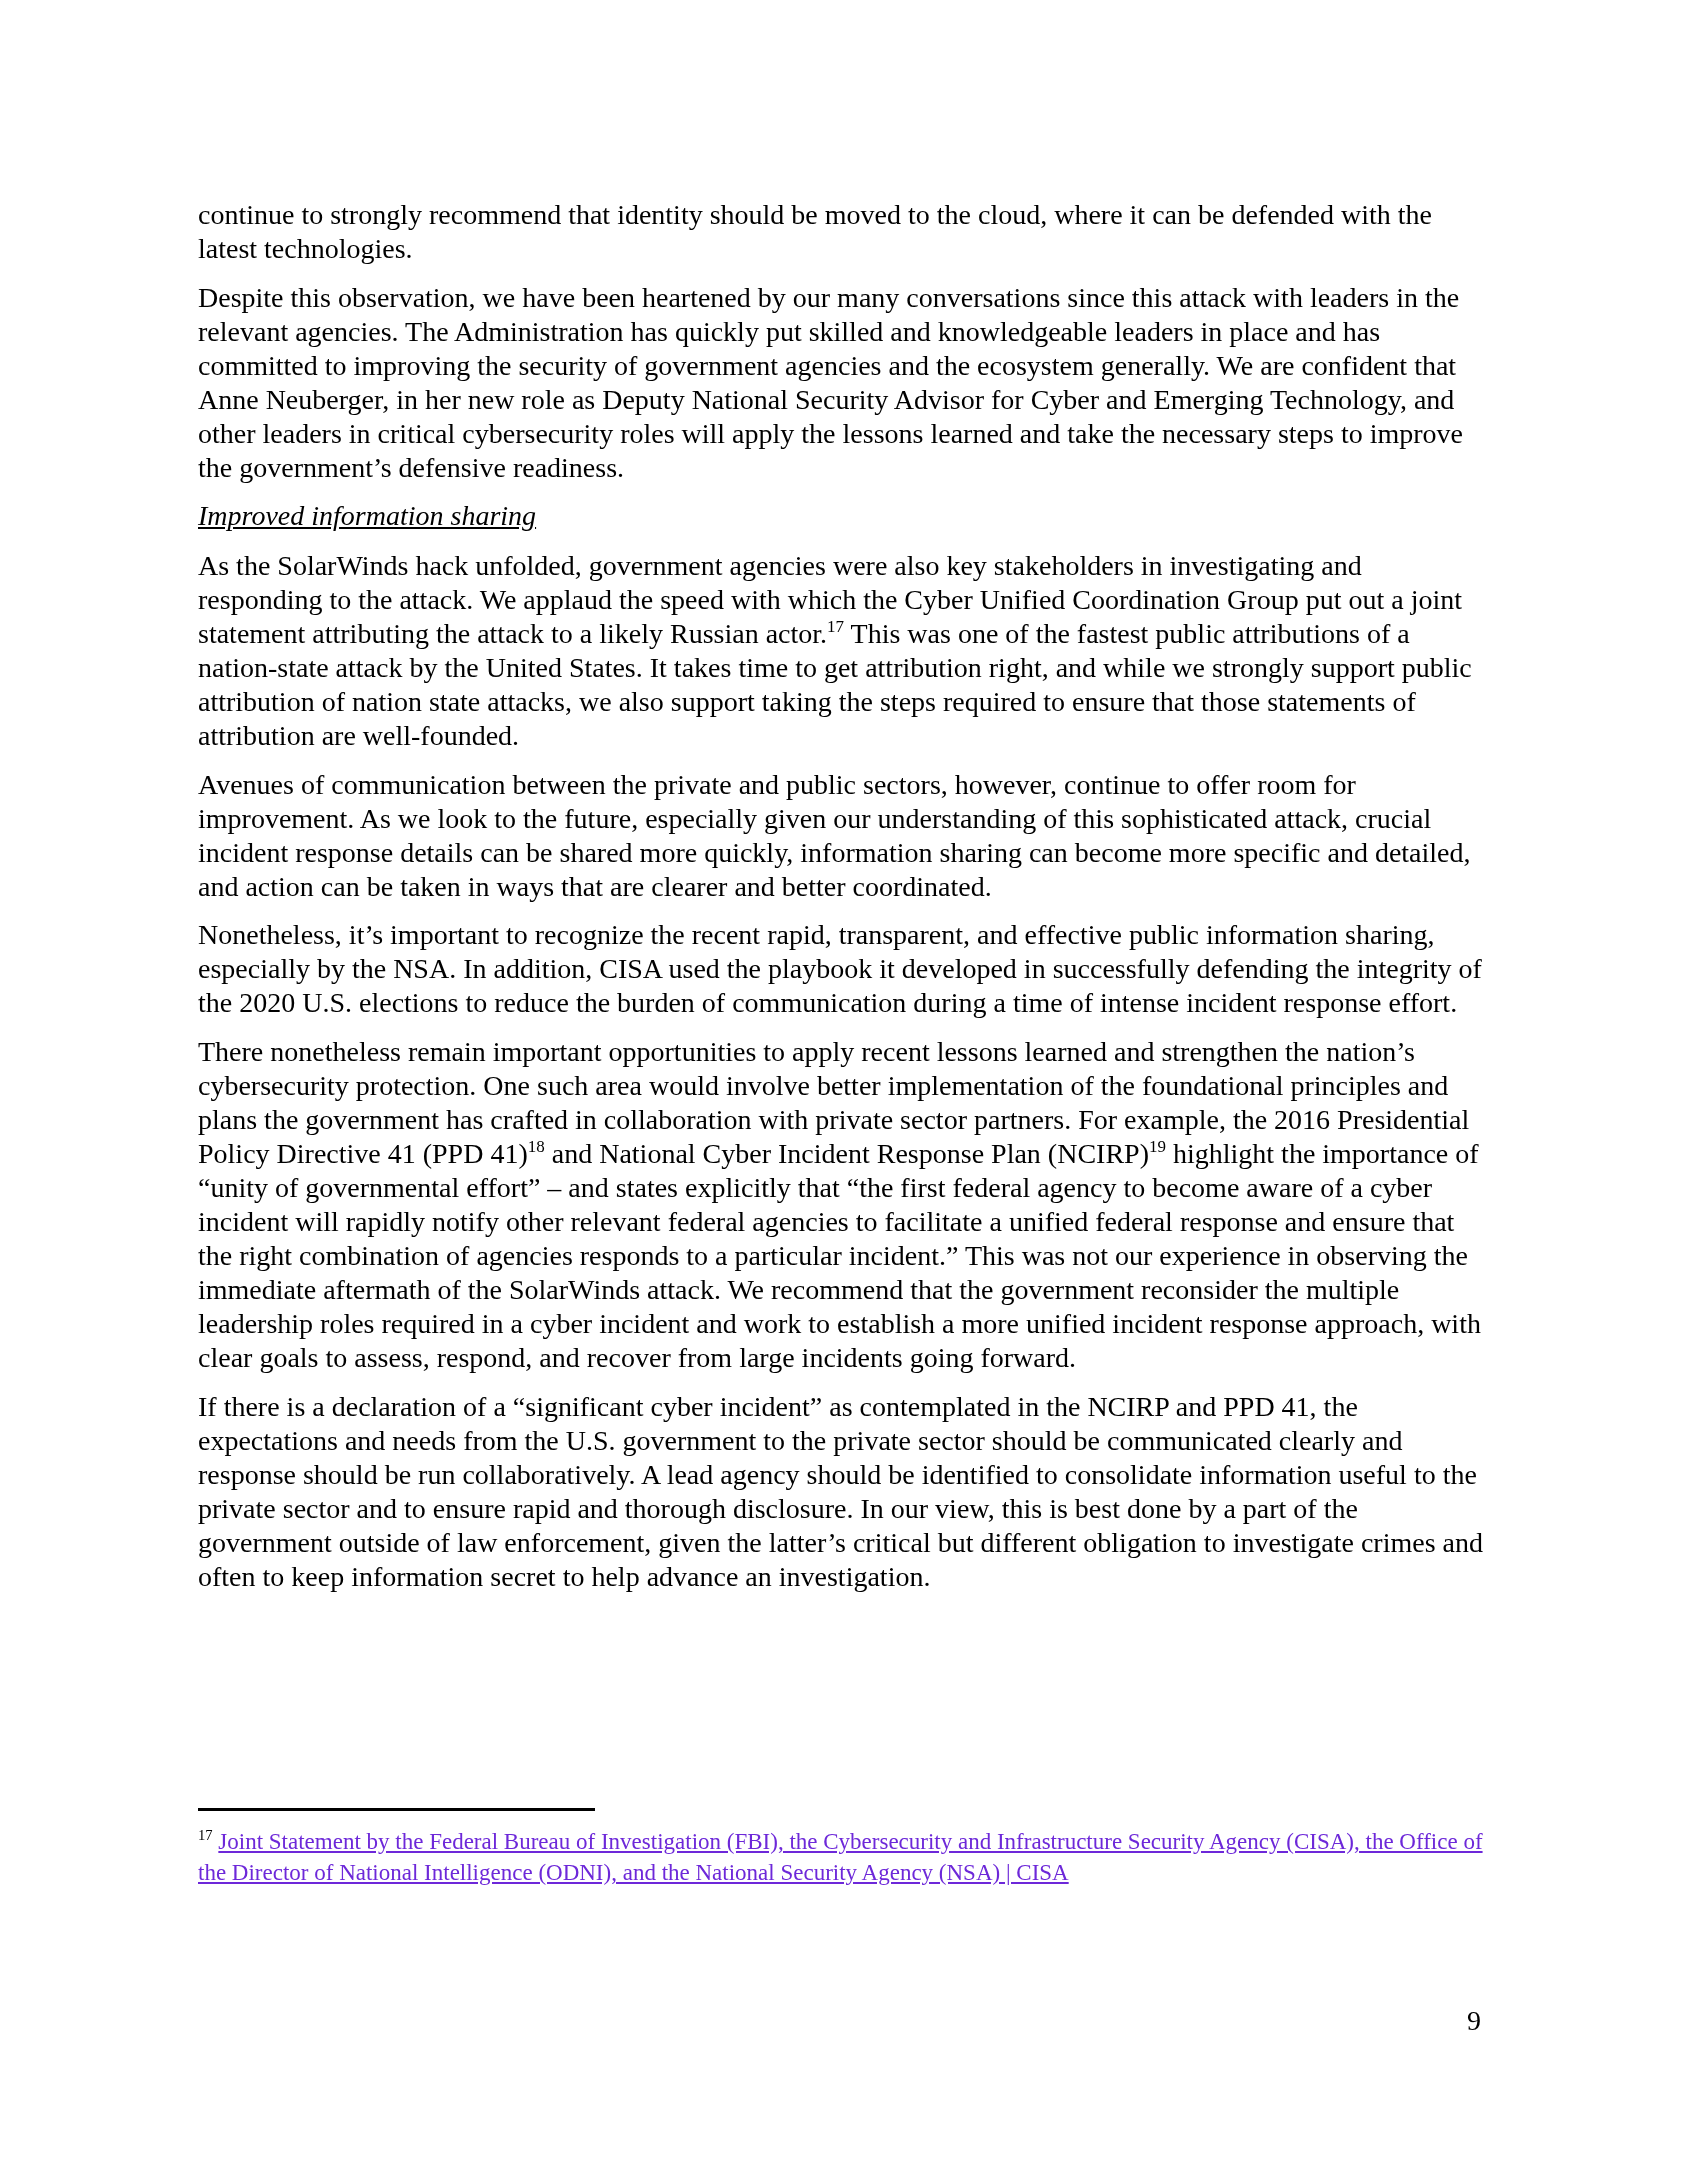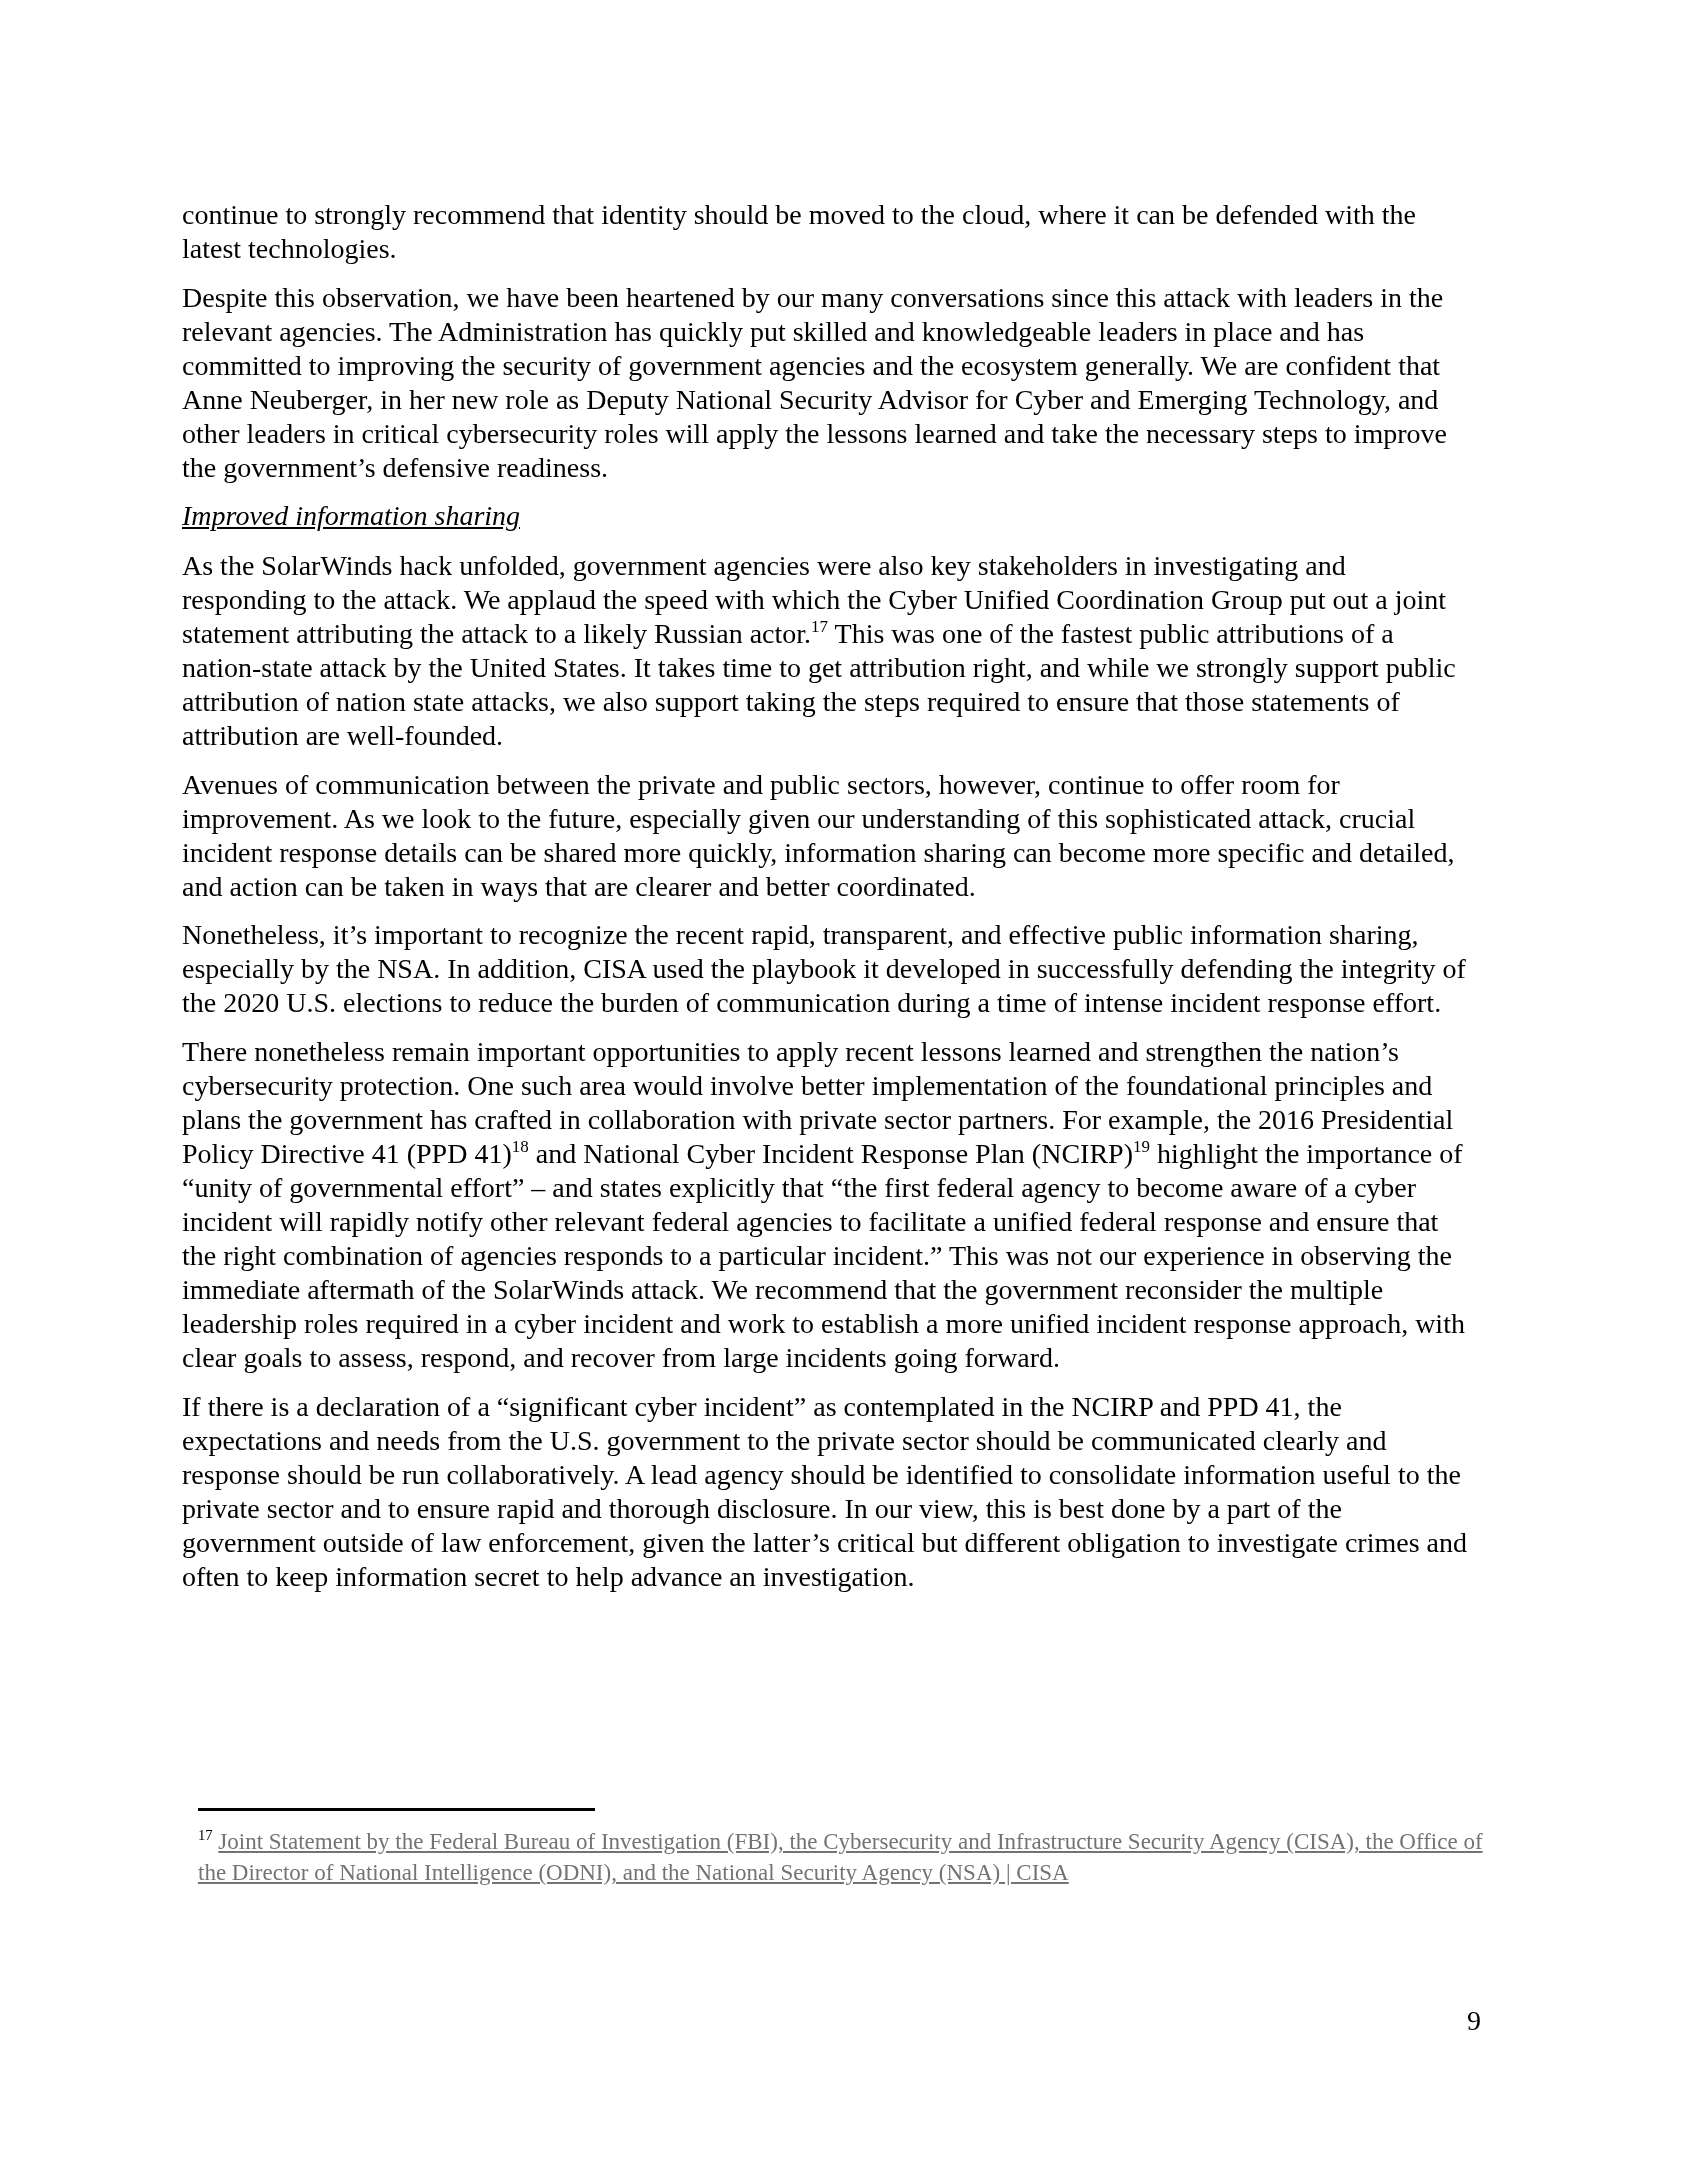--- a/index.html
+++ b/index.html
@@ -1,26 +1,26 @@
 <!DOCTYPE html>
 <html style="font-size:10.6px"><head>
 <meta charset="utf-8">
 <style>
   html,body{margin:0;padding:0;background:#fff;}
   body{width:1687px;height:2183px;position:relative;overflow:hidden;
        font-family:"Liberation Serif","DejaVu Serif",serif;color:#000;}
-  .content{position:absolute;left:182px;top:198px;width:1290px;}
+  .content{position:absolute;left:198px;top:198px;width:1290px;}
   p{margin:0 0 14.6px 0;font-size:28px;line-height:34px;text-align:left;}
   .heading{font-style:italic;text-decoration:underline;font-size:28px;line-height:34px;margin:0 0 16px 0;}
   sup{font-size:17px;line-height:0;vertical-align:11.2px;}
   .fn-rule{position:absolute;left:198px;top:1808px;width:397px;height:2.6px;background:#000;}
   .footnotes{position:absolute;left:198px;top:1826px;width:1290px;}
   .fn{font-size:23px;line-height:31px;margin:0;}
   .fn sup{font-size:14.6px;vertical-align:9.3px;}
-  .fn a{color:#737373;text-decoration:underline;}
+  .fn a{color:#6d28d9;text-decoration:underline;}
   .page-num{position:absolute;left:1467px;top:2005px;font-size:28px;}
 </style>
 </head>
 <body>
 
 <div class="content">
   <p>continue to strongly recommend that identity should be moved to the cloud, where it can be defended with the latest technologies.</p>
   <p>Despite this observation, we have been heartened by our many conversations since this attack with leaders in the relevant agencies. The Administration has quickly put skilled and knowledgeable leaders in place and has committed to improving the security of government agencies and the ecosystem generally. We are confident that Anne Neuberger, in her new role as Deputy National Security Advisor for Cyber and Emerging Technology, and other leaders in critical cybersecurity roles will apply the lessons learned and take the necessary steps to improve the government’s defensive readiness.</p>
   <div class="heading">Improved information sharing</div>
   <p><span>As the SolarWinds hack unfolded, government agencies were also key stakeholders in investigating and responding to the attack. We applaud the speed with which the Cyber Unified Coordination Group put out a joint statement attributing the attack to a likely Russian actor.</span><sup>17</sup><span> This was one of the fastest public attributions of a nation-state attack by the United States. It takes time to get attribution right, and while we strongly support public attribution of nation state attacks, we also support taking the steps required to ensure that those statements of attribution are well-founded.</span></p>

